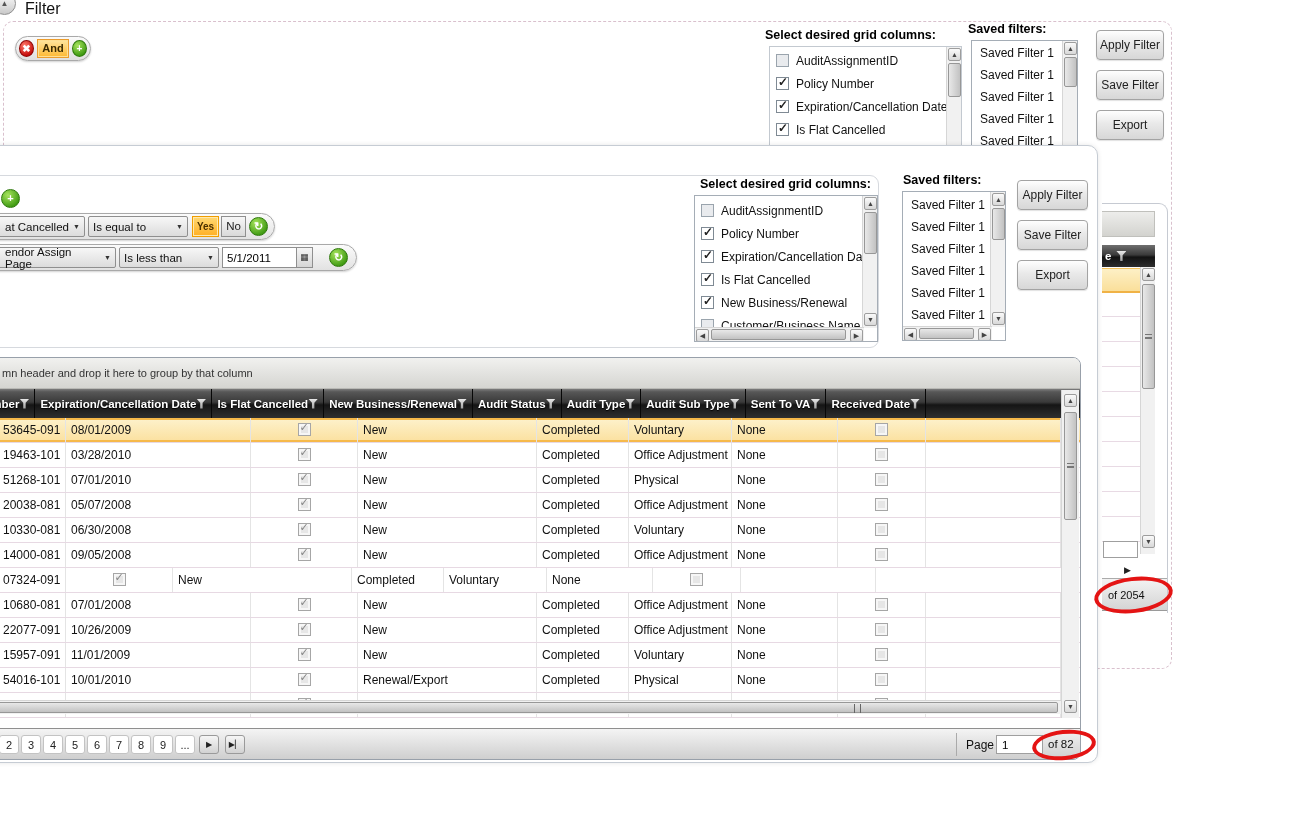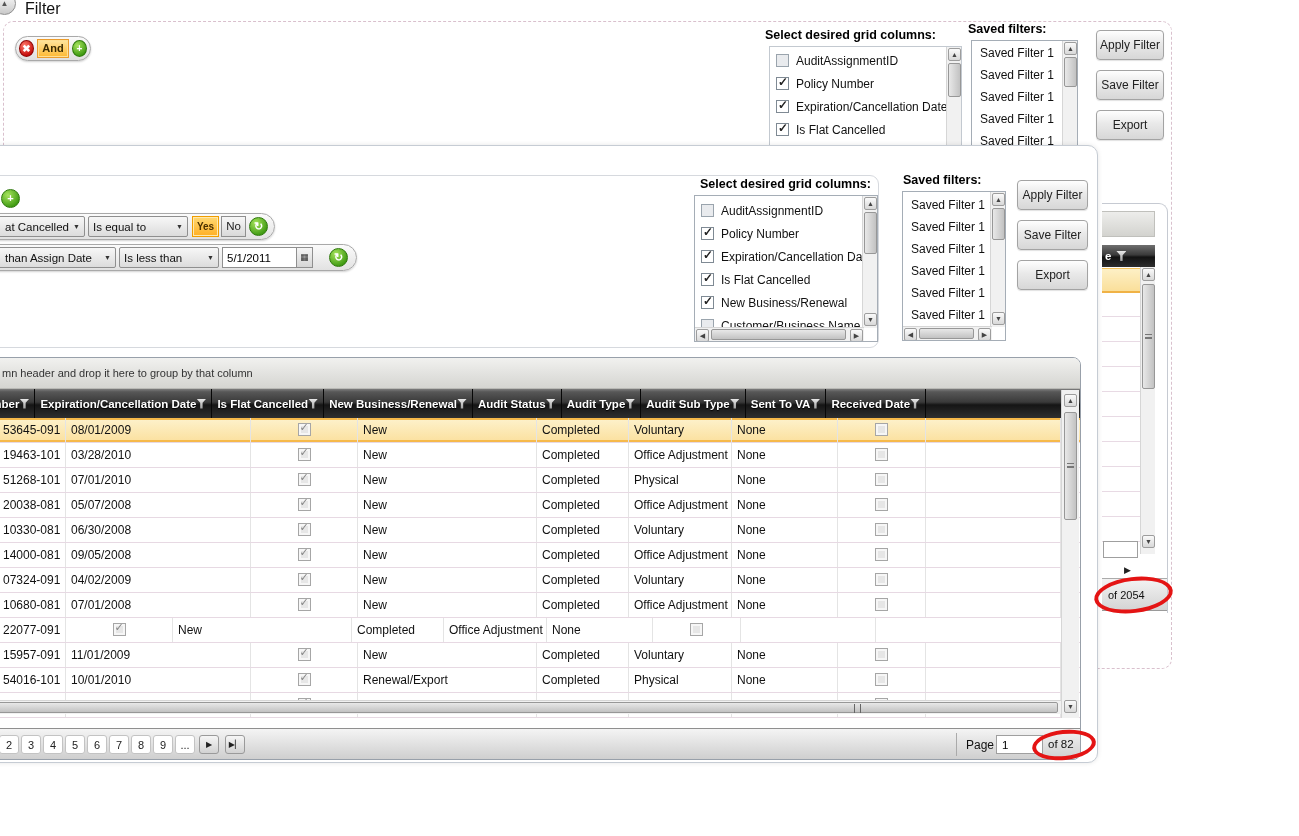--- a/index.html
+++ b/index.html
@@ -242,21 +242,21 @@
   <div class="dd" style="position:absolute;left:88px;top:216px;width:100px;z-index:4;">
     <span>Is equal to</span>
     <span class="caret">▼</span>
   </div>
   <div class="yes-btn" style="position:absolute;left:192px;top:216px;z-index:4;">Yes</div>
   <div class="no-btn" style="position:absolute;left:221px;top:216px;z-index:4;">No</div>
   <div class="circle green-c swap" style="position:absolute;left:249px;top:217px;z-index:4;">↻</div>
 
   <div class="pill" style="left:-30px;top:244px;width:387px;height:27px;z-index:3;"></div>
   <div class="dd" style="position:absolute;left:-30px;top:247px;width:146px;padding-left:34px;z-index:4;">
-    <span>than Assign Date</span>
+    <span>endor Assign Page</span>
     <span class="caret">▼</span>
   </div>
   <div class="dd" style="position:absolute;left:119px;top:247px;width:100px;z-index:4;">
     <span>Is less than</span>
     <span class="caret">▼</span>
   </div>
   <div class="datebox" style="left:222px;top:247px;position:absolute;z-index:4;">
     <input value="5/1/2011" style="">
     <div class="cal-btn">▦</div>
   </div>
@@ -460,21 +460,20 @@
           <div class="td c4">Completed</div>
           <div class="td c5">Office Adjustment</div>
           <div class="td c6">None</div>
           <div class="td c7 ctr">
             <span class="gcb"></span>
           </div>
           <div class="td c8"></div>
         </div>
         <div class="trow">
           <div class="td c0">07324-091</div>
-          <div class="td c1">04/02/2009</div>
           <div class="td c2 ctr">
             <span class="gcb on"></span>
           </div>
           <div class="td c3">New</div>
           <div class="td c4">Completed</div>
           <div class="td c5">Voluntary</div>
           <div class="td c6">None</div>
           <div class="td c7 ctr">
             <span class="gcb"></span>
           </div>
@@ -490,20 +489,21 @@
           <div class="td c4">Completed</div>
           <div class="td c5">Office Adjustment</div>
           <div class="td c6">None</div>
           <div class="td c7 ctr">
             <span class="gcb"></span>
           </div>
           <div class="td c8"></div>
         </div>
         <div class="trow">
           <div class="td c0">22077-091</div>
+          <div class="td c1">10/26/2009</div>
           <div class="td c2 ctr">
             <span class="gcb on"></span>
           </div>
           <div class="td c3">New</div>
           <div class="td c4">Completed</div>
           <div class="td c5">Office Adjustment</div>
           <div class="td c6">None</div>
           <div class="td c7 ctr">
             <span class="gcb"></span>
           </div>

